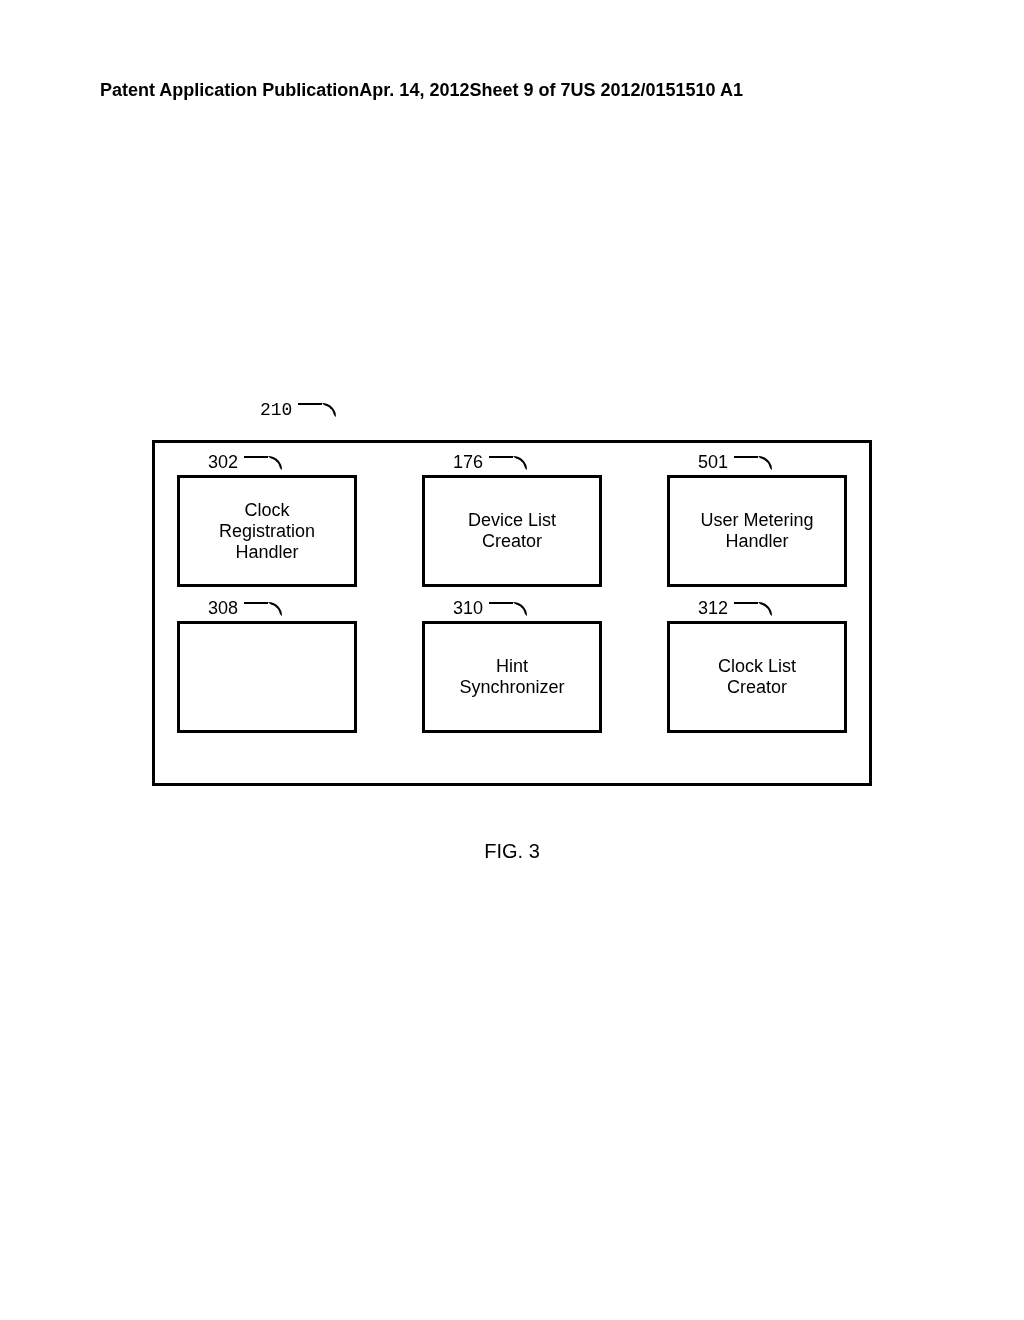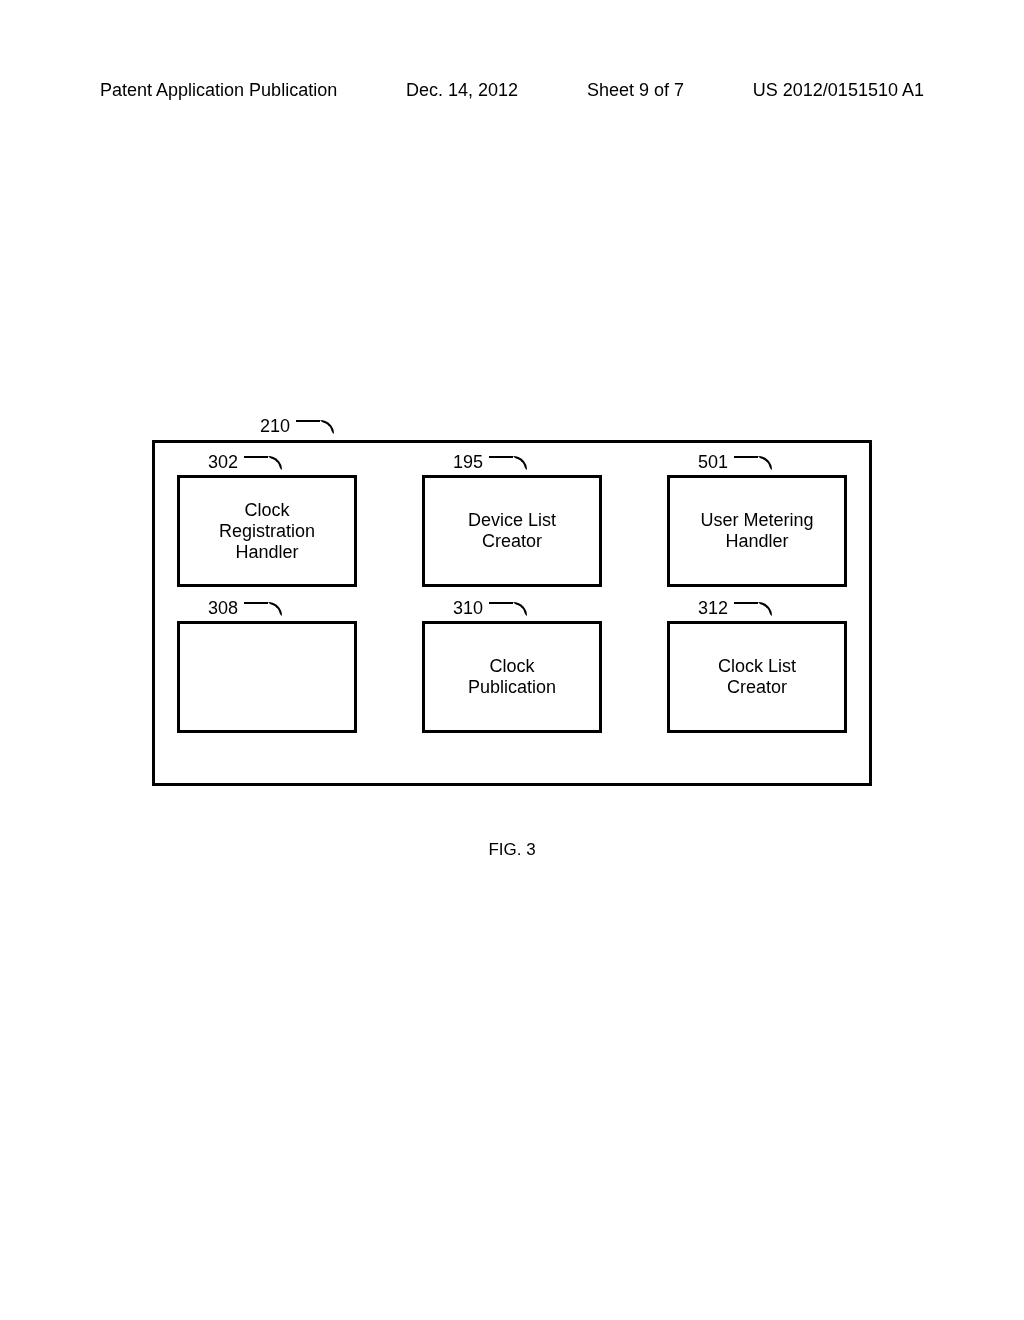--- a/index.html
+++ b/index.html
@@ -12,23 +12,22 @@
     position: relative;
   }
   .page-header {
     position: absolute;
     top: 80px;
     left: 0;
     width: 100%;
     padding: 0 100px;
     box-sizing: border-box;
     display: flex;
-    justify-content: space-between;
-    font-size: 18px;
-    font-weight: normal;
+    font-size: 18px;
+    font-weight: bold;
   }
   .page-header > span {
     white-space: nowrap;
   }
   .outer-box {
     position: absolute;
     left: 152px;
     top: 440px;
     width: 720px;
     height: 346px;
@@ -59,25 +58,26 @@
     position: absolute;
     top: -26px;
     left: 28px;
     display: flex;
     align-items: center;
     font-size: 18px;
     white-space: nowrap;
   }
   .outer-label {
     position: absolute;
-    top: 416px;
+    top: 400px;
     left: 260px;
     display: flex;
     align-items: center;
     font-size: 18px;
+    font-family: Liberation Mono, monospace;
   }
   .connector {
     display: inline-block;
     width: 38px;
     height: 14px;
     position: relative;
     margin-left: 6px;
   }
   .connector .horiz {
     position: absolute;
@@ -98,29 +98,29 @@
     border-right: 2px solid #000;
     border-top-right-radius: 18px;
     box-sizing: border-box;
   }
   .figure-caption {
     position: absolute;
     top: 840px;
     left: 0;
     width: 100%;
     text-align: center;
-    font-size: 17px;
+    font-size: 20px;
   }
 </style>
 </head>
 <body>
 
 <div class="page-header">
   <span>Patent Application Publication</span>
-  <span>Dec. 14, 2012</span>
+  <span>Apr. 14, 2012</span>
   <span>Sheet 9 of 7</span>
   <span>US 2012/0151510 A1</span>
 </div>
 
 <div class="outer-label">
   <span>210</span>
   <span class="connector">
     <span class="horiz"></span>
       <span class="curve"></span>
   </span>
@@ -134,21 +134,21 @@
         <span>302</span>
         <span class="connector">
           <span class="horiz"></span>
             <span class="curve"></span>
         </span>
       </div>
       <span>Clock Registration Handler</span>
     </div>
     <div class="component">
       <div class="label-group">
-        <span>195</span>
+        <span>176</span>
         <span class="connector">
           <span class="horiz"></span>
             <span class="curve"></span>
         </span>
       </div>
       <span>Device List Creator</span>
     </div>
     <div class="component">
       <div class="label-group">
         <span>501</span>
@@ -172,21 +172,21 @@
       </div>
     </div>
     <div class="component">
       <div class="label-group">
         <span>310</span>
         <span class="connector">
           <span class="horiz"></span>
             <span class="curve"></span>
         </span>
       </div>
-      <span>Clock Publication</span>
+      <span>Hint Synchronizer</span>
     </div>
     <div class="component">
       <div class="label-group">
         <span>312</span>
         <span class="connector">
           <span class="horiz"></span>
             <span class="curve"></span>
         </span>
       </div>
       <span>Clock List Creator</span>

